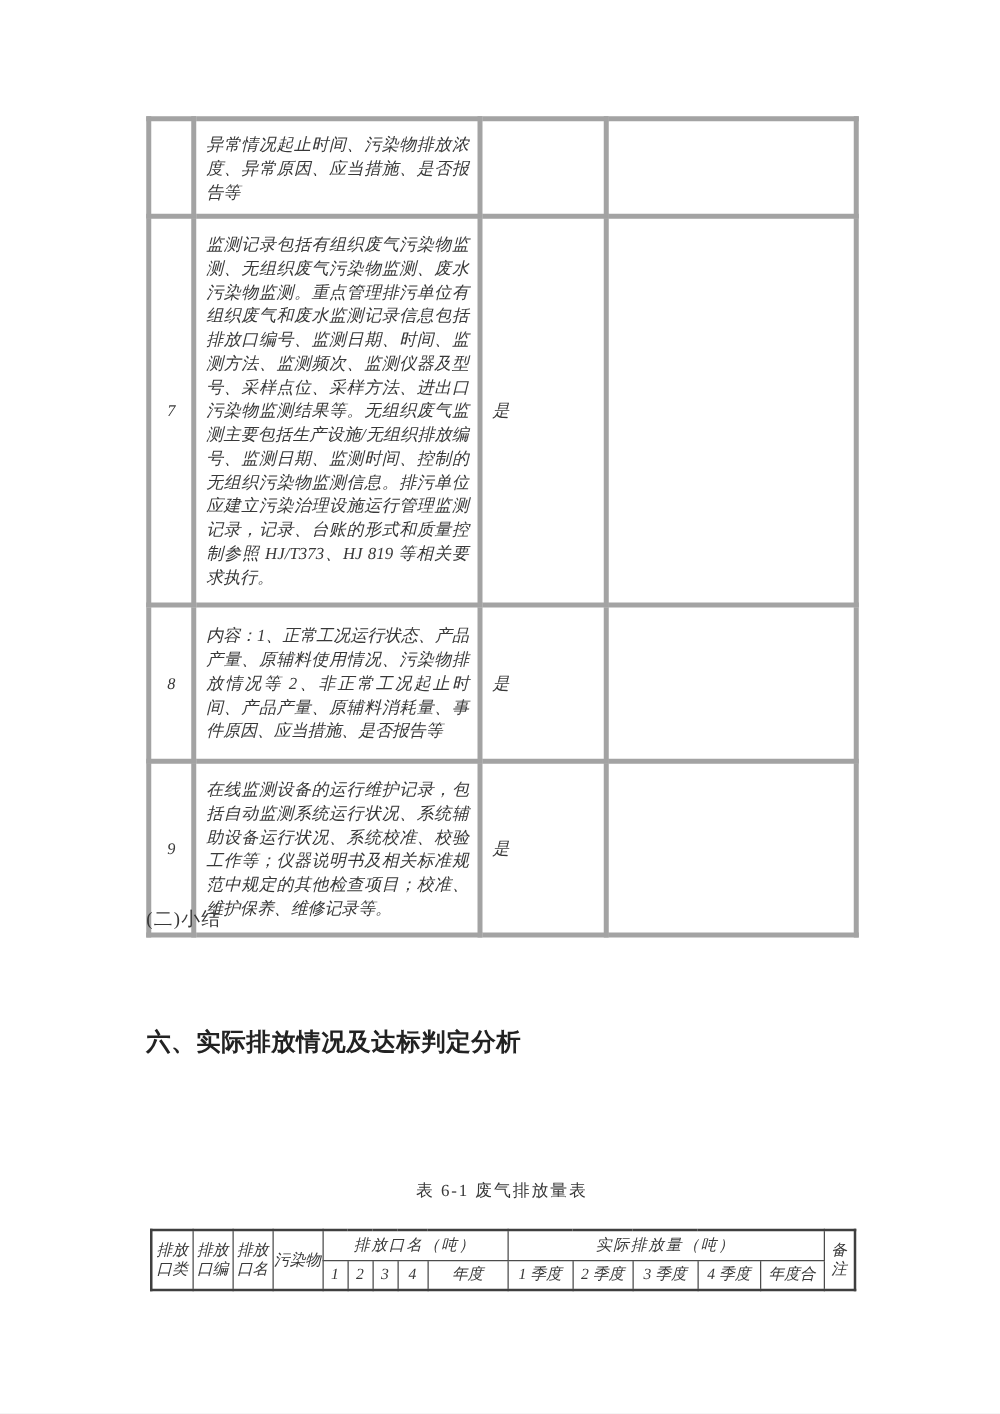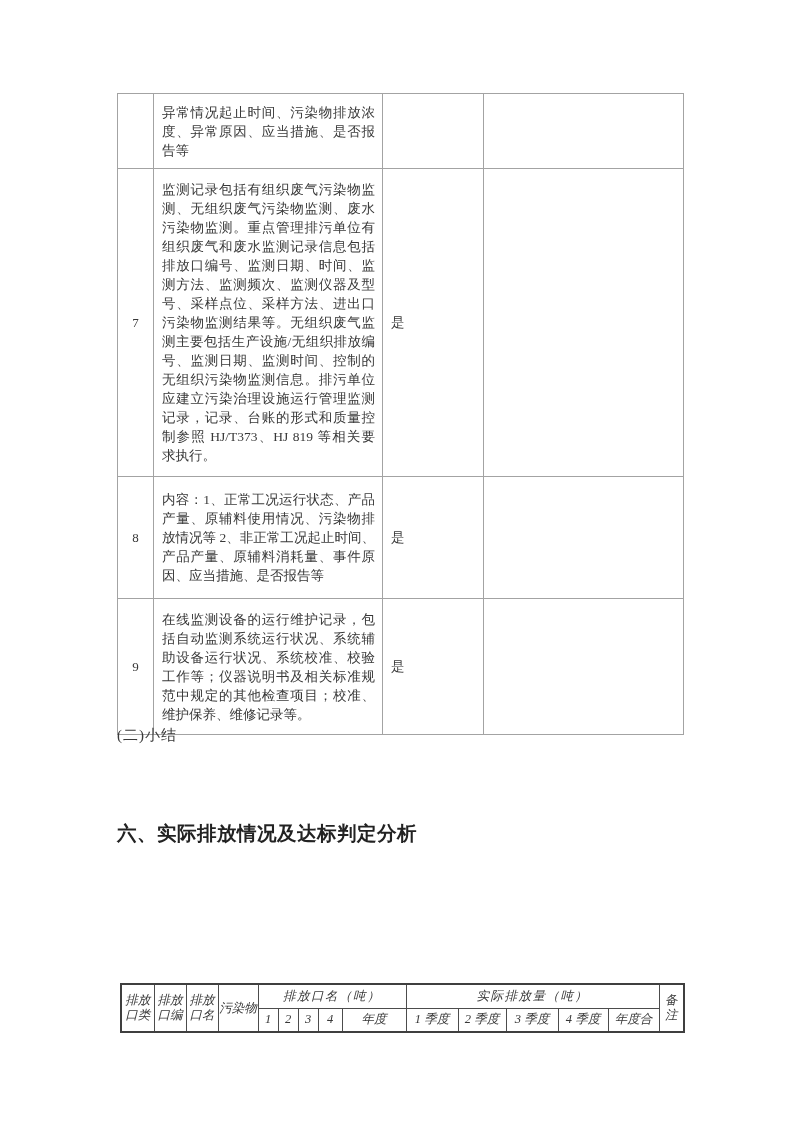--- a/index.html
+++ b/index.html
@@ -21,25 +21,26 @@
   
   table.checklist {
     position: absolute;
     left: 117px;
     top: 93px;
     width: 566px;
     border-collapse: collapse;
     table-layout: fixed;
   }
   table.checklist td {
-    border: 1px solid #a3a3a3;
+    border: 4px solid #a3a3a3;
     font-size: 13.5px;
     line-height: 19px;
     vertical-align: middle;
     overflow: hidden;
+    font-style: italic;
   }
   table.checklist td.cl-no {
     text-align: center;
     font-size: 13px;
   }
   table.checklist td.cl-content {
     padding: 2px 7px 2px 8px;
     text-align: justify;
     text-justify: inter-ideograph;
   }
@@ -158,20 +159,21 @@
         <td class="cl-answer">是</td>
         <td class="cl-note"></td>
       </tr>
     </tbody>
   </table>
 
   <div class="summary-heading">(二)小结</div>
 
   <div class="main-heading">六、实际排放情况及达标判定分析</div>
 
+  <div class="table-caption">表 6-1 废气排放量表</div>
 
   <table class="emissions">
     <colgroup>
       <col style="width:33px">
         <col style="width:32px">
         <col style="width:32px">
         <col style="width:40px">
       <col style="width:20px">
         <col style="width:20px">
         <col style="width:20px">

